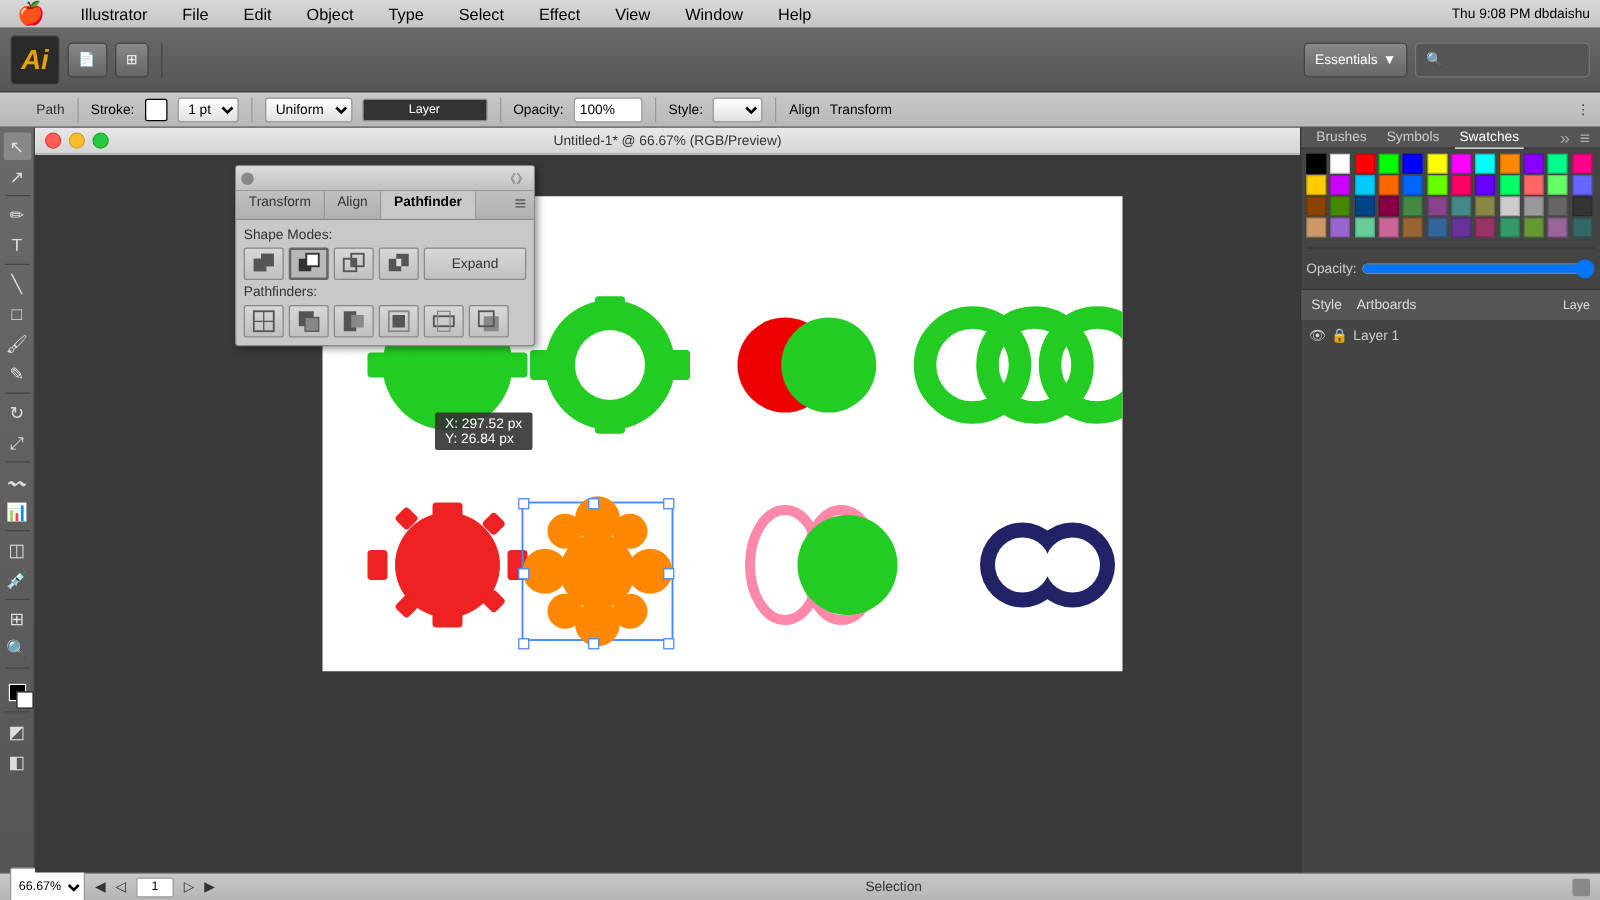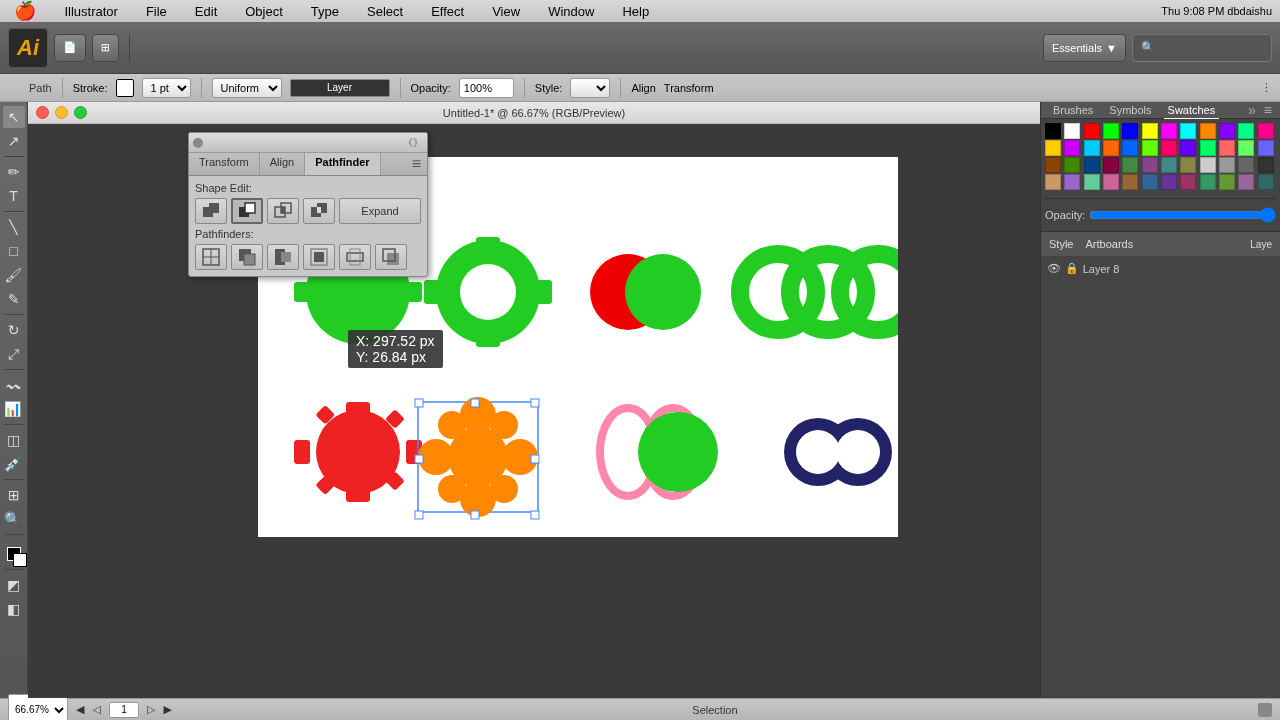--- a/index.html
+++ b/index.html
@@ -264,21 +264,21 @@
       box-shadow: 1px 1px 3px rgba(0,0,0,0.3);
     }
 
     
     #coords-display {
       position: absolute;
       top: 228px;
       left: 320px;
       background: rgba(50,50,50,0.9);
       padding: 3px 8px;
-      font-size: 14px;
+      font-size: 11px;
       color: #fff;
       border-radius: 2px;
       z-index: 150;
     }
 
     
     #right-panel {
       width: 240px;
       background: #444;
       border-left: 1px solid #333;
@@ -564,21 +564,21 @@
         <div class="panel-close"></div>
         <span style="margin-left:auto;font-size:10px;color:#555;">《》</span>
       </div>
       <div class="panel-tabs">
         <span class="panel-tab">Transform</span>
         <span class="panel-tab">Align</span>
         <span class="panel-tab active">Pathfinder</span>
         <span style="margin-left:auto;font-size:16px;cursor:pointer;color:#555;padding:2px 6px;">≡</span>
       </div>
       <div class="panel-body">
-        <div class="panel-section-title">Shape Edit:</div>
+        <div class="panel-section-title">Shape Modes:</div>
         <div class="panel-row">
 
           <div class="shape-mode-btn" title="Unite">
             <svg width="20" height="20" viewBox="0 0 20 20">
                 <rect x="2" y="6" width="10" height="10" fill="#555"></rect>
                 <rect x="8" y="2" width="10" height="10" fill="#555"></rect>
                 <path d="M2 6 L8 6 L8 2 L18 2 L18 12 L12 12 L12 16 L2 16 Z" fill="#555" stroke="none"></path>
               </svg>
           </div>
 
@@ -724,21 +724,21 @@
     <div style="margin-top:4px;flex:1;border-top:1px solid #333;">
       <div style="height:24px;background:#555;display:flex;align-items:center;padding:0 8px;gap:12px;font-size:11px;color:#ddd;">
         <span style="cursor:pointer;">Style</span>
         <span style="cursor:pointer;">Artboards</span>
         <span style="margin-left:auto;font-size:10px;">Laye</span>
       </div>
       <div style="padding:4px;color:#ccc;font-size:11px;">
         <div style="display:flex;align-items:center;gap:4px;padding:2px;">
           <span>👁</span>
           <span>🔒</span>
-          <span>Layer 8</span>
+          <span>Layer 1</span>
         </div>
       </div>
     </div>
   </div>
 </div>
 
 <div id="statusbar">
   <div class="status-zoom">
     <select class="zoom-select">
       <option>66.67%</option>

